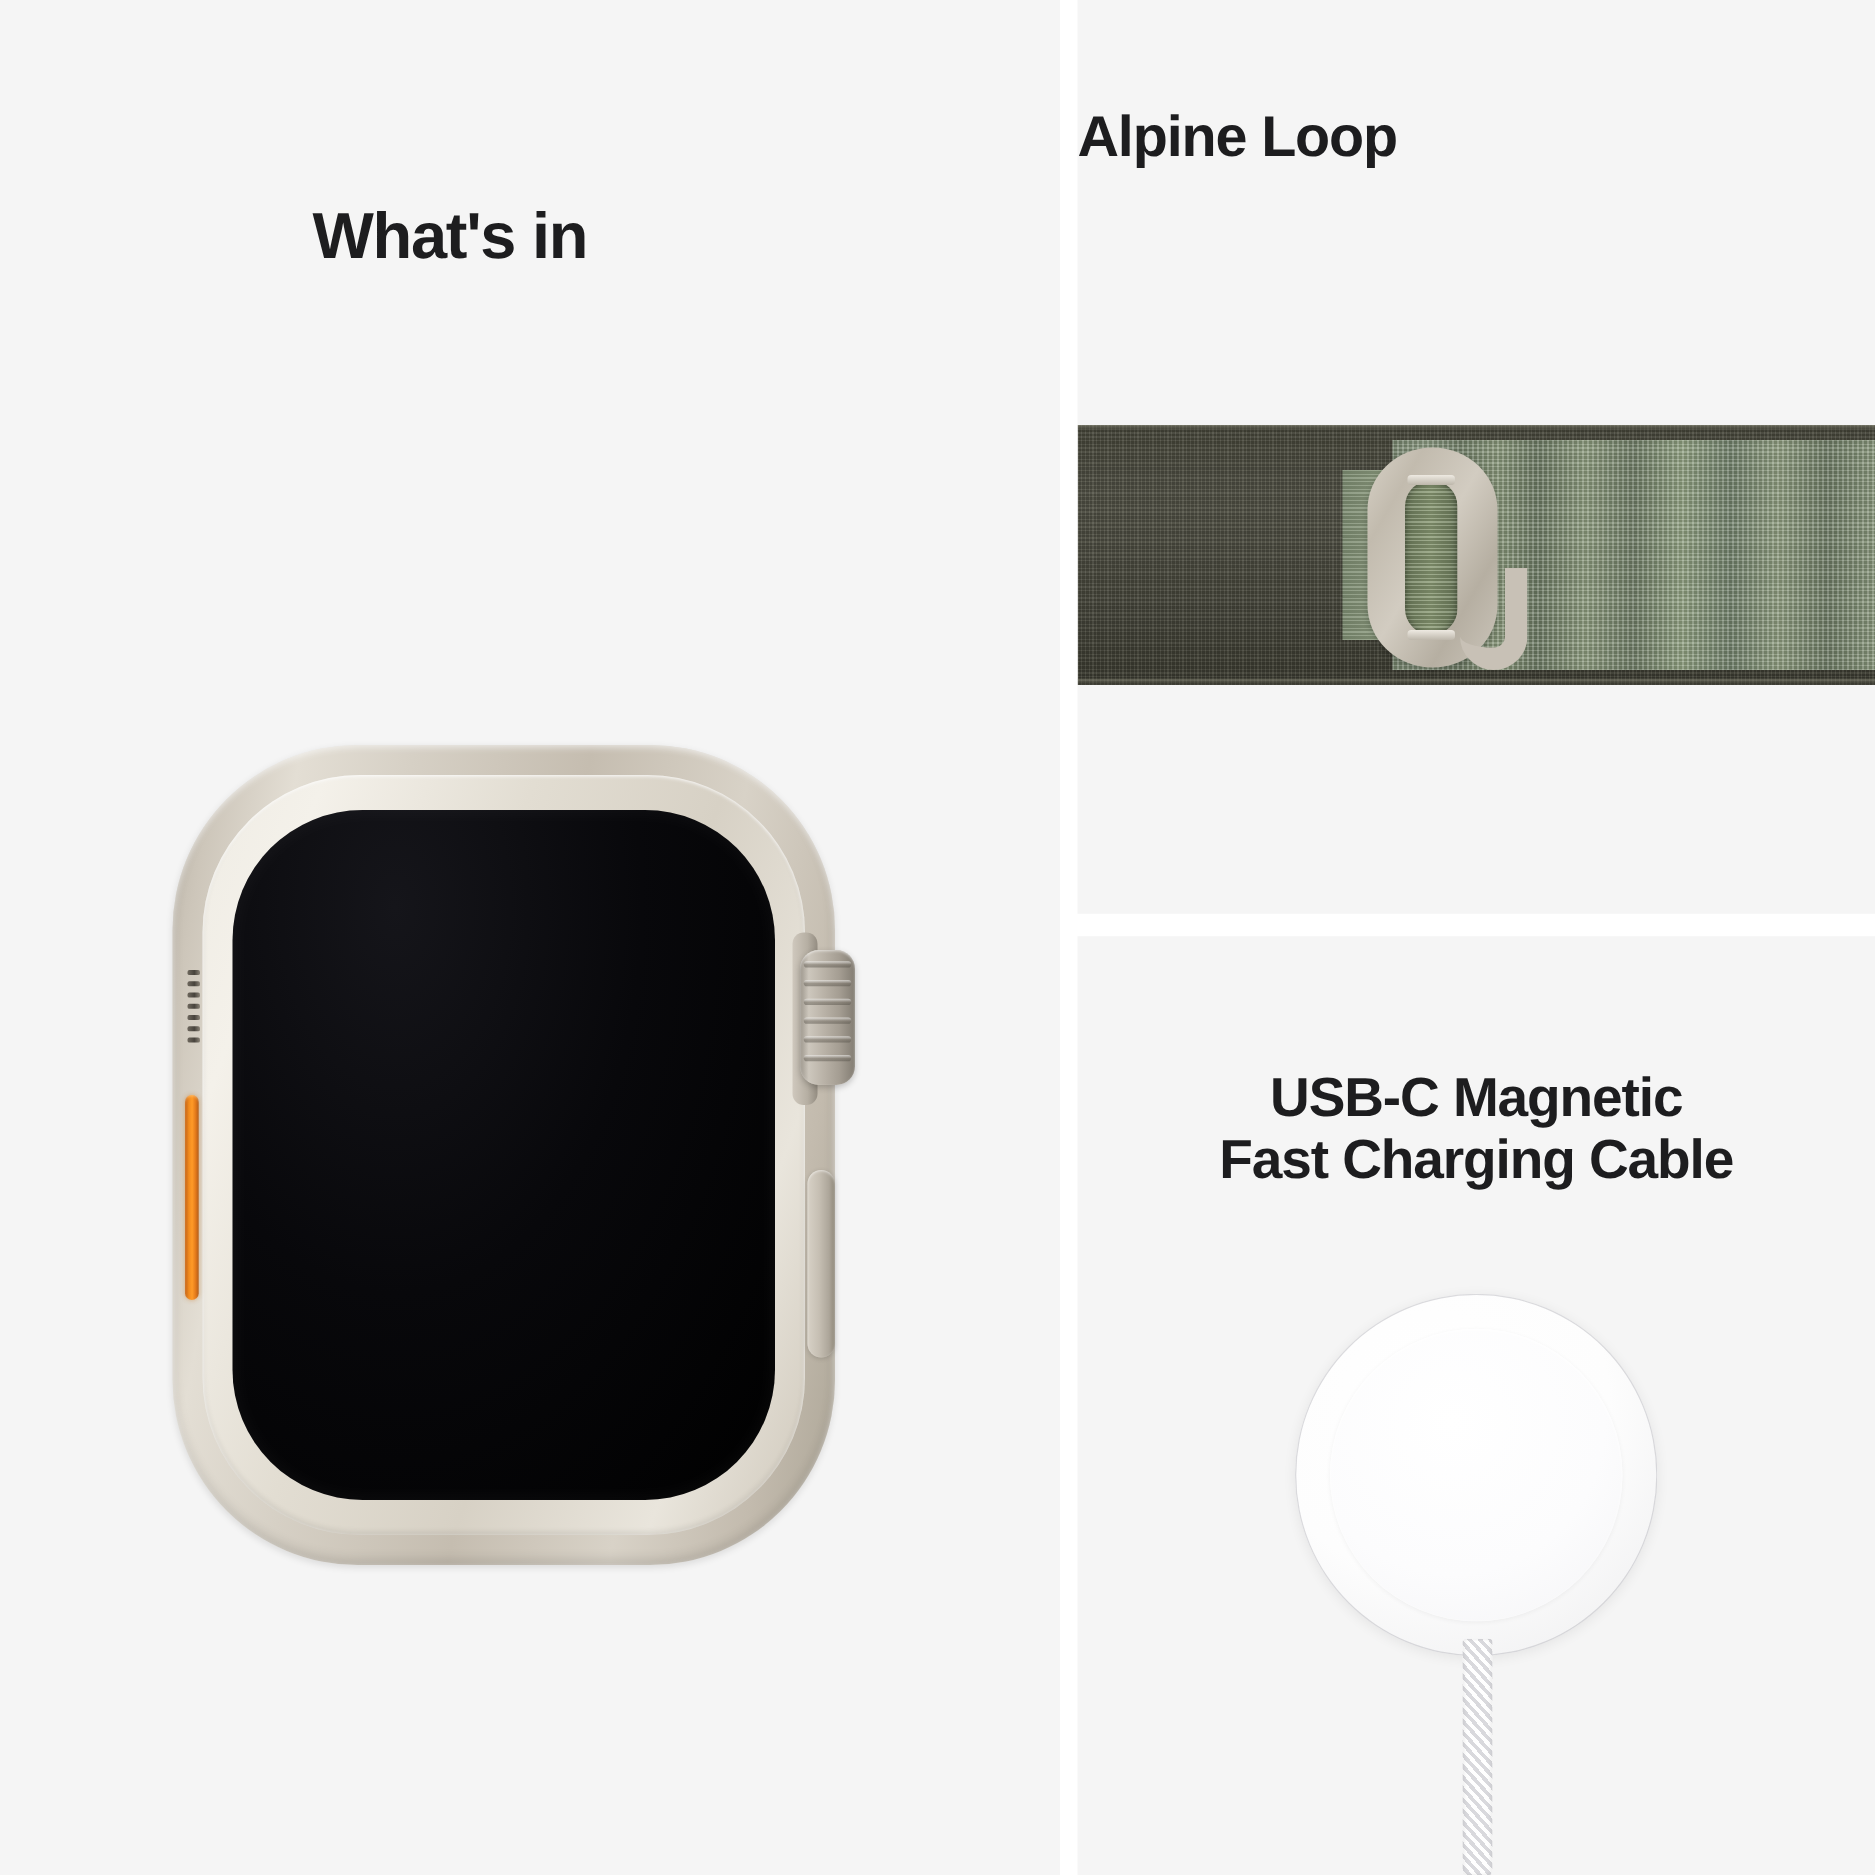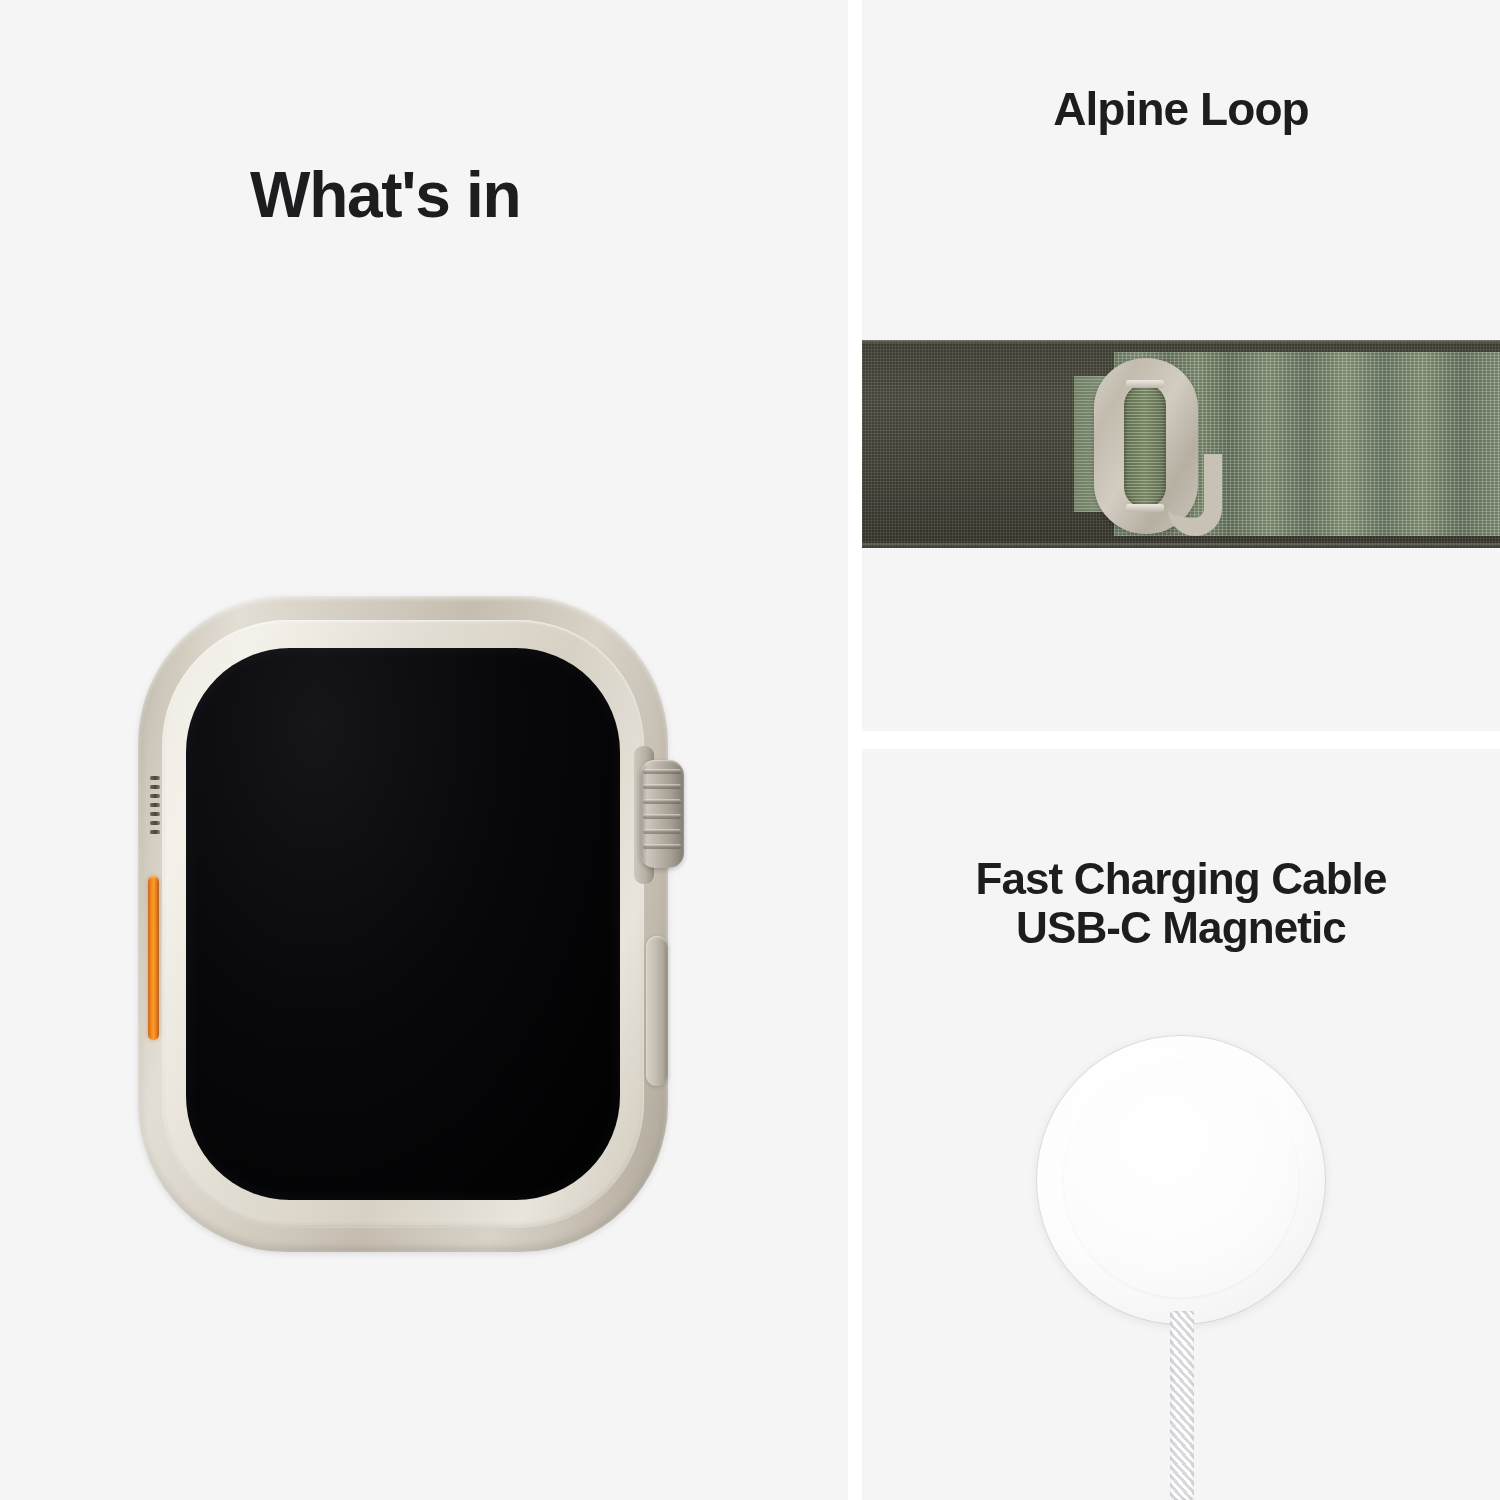--- a/index.html
+++ b/index.html
@@ -36,27 +36,26 @@
     color: #1d1d1f;
     font-weight: bold;
     letter-spacing: -0.02em;
     margin: 0;
     line-height: 1.12;
   }
   #main-title {
     left: 250px;
     top: 160px;
     width: 500px;
-    font-size: 64px;
+    font-size: 52px;
   }
   #band-title {
     left: 0;
     top: 84px;
     width: 638px;
-    text-align: center;
     font-size: 46px;
   }
   #charger-title {
     left: 0;
     top: 105px;
     width: 638px;
     text-align: center;
     font-size: 44px;
   }
   #charger-title .line { display: block; }
@@ -460,22 +459,22 @@
         <div class="buckle-hook"></div>
       </div>
 
       <div class="band-edge bottom"></div>
     </div>
   </div>
 
   <div class="panel" id="panel-charger">
 
     <h2 class="heading" id="charger-title">
+        <span class="line">USB-C Magnetic</span>
         <span class="line">Fast Charging Cable</span>
-        <span class="line">USB-C Magnetic</span>
       </h2>
 
     <div id="charger">
       <div class="puck">
         <div class="puck-ring"></div>
       </div>
       <div class="cable"></div>
     </div>
   </div>
 

